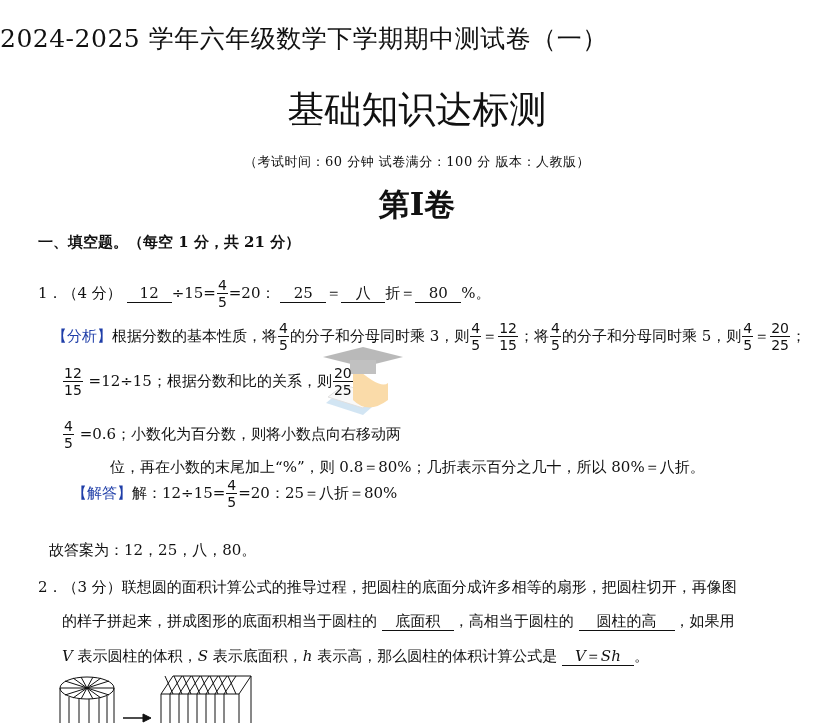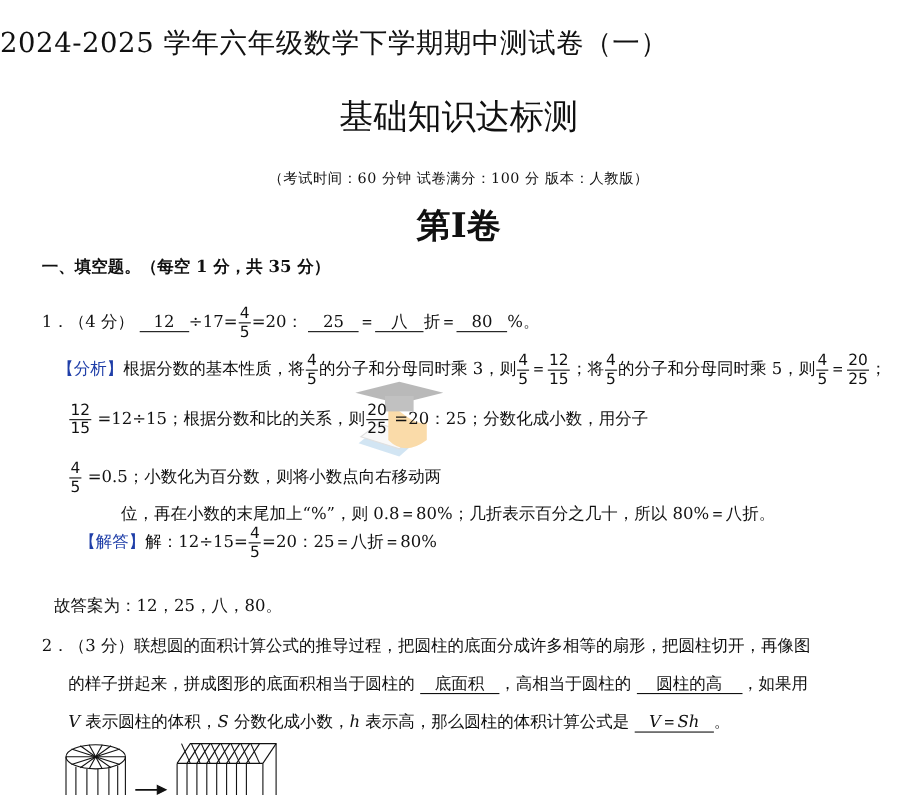--- a/index.html
+++ b/index.html
@@ -8,21 +8,21 @@
     font-family: "DejaVu Serif", "Liberation Serif", serif;
     color: #111;
   }
   .abs { position: absolute; }
   .title1 {
     left: 0; width: 834px; top: 22px; 
     font-size: 25px; letter-spacing: 0.5px;
   }
   .title2 {
     left: 0; width: 834px; top: 85px; text-align: center;
-    font-size: 31px;
+    font-size: 37px;
   }
   .meta {
     left: 0; width: 834px; top: 153px; text-align: center;
     font-size: 13px; letter-spacing: 0.5px;
   }
   .vol {
     left: 0; width: 834px; top: 184px; text-align: center;
     font-size: 31px; font-weight: bold;
   }
   .section {
@@ -53,65 +53,65 @@
     color: rgba(190,140,60,0.35); letter-spacing: 1px;
   }
 </style>
 </head>
 <body>
 
 <div class="abs title1">2024-2025 学年六年级数学下学期期中测试卷（一）</div>
 <div class="abs title2">基础知识达标测</div>
 <div class="abs meta">（考试时间：60 分钟   试卷满分：100 分   版本：人教版）</div>
 <div class="abs vol">第I卷</div>
-<div class="abs section">一、填空题。（每空 1 分，共 35 分）</div>
+<div class="abs section">一、填空题。（每空 1 分，共 21 分）</div>
 
 <div class="abs watermark">
   <svg width="90" height="75" viewBox="0 0 90 75" style="position:absolute;left:0;top:0;opacity:0.45">
     <path d="M8 58 L45 70 L62 55 L25 44 Z" fill="#9cc6e6"></path>
     <path d="M10 52 L45 63 L60 50 L26 40 Z" fill="#f2f2f2" stroke="#bbb"></path>
     <path d="M35 20 Q62 45 70 38 L70 55 Q50 70 35 55 Z" fill="#f5b042"></path>
     <path d="M5 12 L45 2 L85 12 L45 22 Z" fill="#666"></path>
     <rect x="32" y="15" width="26" height="14" fill="#777"></rect>
   </svg>
 </div>
 
 <div class="abs line" style="left:38px;top:277px;">
   <span>1．（4 分）</span>
-  <span class="blank" style="width:45px">12</span><span>÷17=</span><span class="frac"><span class="num">4</span><span class="den">5</span></span><span>=20：</span>
+  <span class="blank" style="width:45px">12</span><span>÷15=</span><span class="frac"><span class="num">4</span><span class="den">5</span></span><span>=20：</span>
   <span class="blank" style="width:46px">25</span><span>＝</span><span class="blank" style="width:44px">八</span><span>折＝</span><span class="blank" style="width:46px">80</span><span>%。</span>
 </div>
 
 <div class="abs line" style="left:52px;top:320px;">
   <span class="tag">【分析】</span><span>根据分数的基本性质，将</span><span class="frac"><span class="num">4</span><span class="den">5</span></span><span>的分子和分母同时乘 3，则</span><span class="frac"><span class="num">4</span><span class="den">5</span></span><span>＝</span><span class="frac"><span class="num">12</span><span class="den">15</span></span><span>；将</span><span class="frac"><span class="num">4</span><span class="den">5</span></span><span>的分子和分母同时乘 5，则</span><span class="frac"><span class="num">4</span><span class="den">5</span></span><span>＝</span><span class="frac"><span class="num">20</span><span class="den">25</span></span><span>；</span>
 </div>
 
 <div class="abs line" style="left:62px;top:365px;">
-  <span class="frac"><span class="num">12</span><span class="den">15</span></span><span> =12÷15；根据分数和比的关系，则</span><span class="frac"><span class="num">20</span><span class="den">25</span></span><span> =20：25；分数化成小数，用分子</span>
+  <span class="frac"><span class="num">12</span><span class="den">15</span></span><span> =12÷15；根据分数和比的关系，则</span><span class="frac"><span class="num">20</span><span class="den">25</span></span>
 </div>
 
 <div class="abs line" style="left:62px;top:418px;">
-  <span class="frac"><span class="num">4</span><span class="den">5</span></span><span> =0.5；小数化为百分数，则将小数点向右移动两</span>
+  <span class="frac"><span class="num">4</span><span class="den">5</span></span><span> =0.6；小数化为百分数，则将小数点向右移动两</span>
 </div>
 
 <div class="abs line" style="left:62px;top:457px;margin-left:48px;">位，再在小数的末尾加上“%”，则 0.8＝80%；几折表示百分之几十，所以 80%＝八折。</div>
 
 <div class="abs line" style="left:52px;top:477px;margin-left:20px;">
   <span class="tag">【解答】</span><span>解：12÷15=</span><span class="frac"><span class="num">4</span><span class="den">5</span></span><span>=20：25＝八折＝80%</span>
 </div>
 <div class="abs line" style="left:49px;top:540px;">故答案为：12，25，八，80。</div>
 
 <div class="abs line" style="left:38px;top:577px;">
   <span>2．（3 分）</span><span>联想圆的面积计算公式的推导过程，把圆柱的底面分成许多相等的扇形，把圆柱切开，再像图</span>
 </div>
 <div class="abs line" style="left:62px;top:611px;">
   <span>的样子拼起来，拼成图形的底面积相当于圆柱的 </span><span class="blank" style="width:72px">底面积</span><span>，高相当于圆柱的 </span><span class="blank" style="width:96px">圆柱的高</span><span>，如果用</span>
 </div>
 <div class="abs line" style="left:62px;top:646px;">
-  <span class="it">V</span><span> 表示圆柱的体积，</span><span class="it">S</span><span> 分数化成小数，</span><span class="it">h</span><span> 表示高，那么圆柱的体积计算公式是 </span><span class="blank" style="width:72px"><span class="it">V</span><span>＝</span><span class="it">Sh</span></span><span>。</span>
+  <span class="it">V</span><span> 表示圆柱的体积，</span><span class="it">S</span><span> 表示底面积，</span><span class="it">h</span><span> 表示高，那么圆柱的体积计算公式是 </span><span class="blank" style="width:72px"><span class="it">V</span><span>＝</span><span class="it">Sh</span></span><span>。</span>
 </div>
 
 <div class="abs" style="left:55px;top:672px;width:200px;height:51px;">
   <svg width="200" height="51" viewBox="0 0 200 51">
     <g stroke="#111" fill="none" stroke-width="1">
       <ellipse cx="32" cy="16" rx="27" ry="11"></ellipse>
       <line x1="5" y1="16" x2="59" y2="16"></line>
       <line x1="10" y1="9" x2="54" y2="23"></line>
       <line x1="18" y1="6" x2="46" y2="26"></line>
       <line x1="26" y1="5" x2="38" y2="27"></line>

